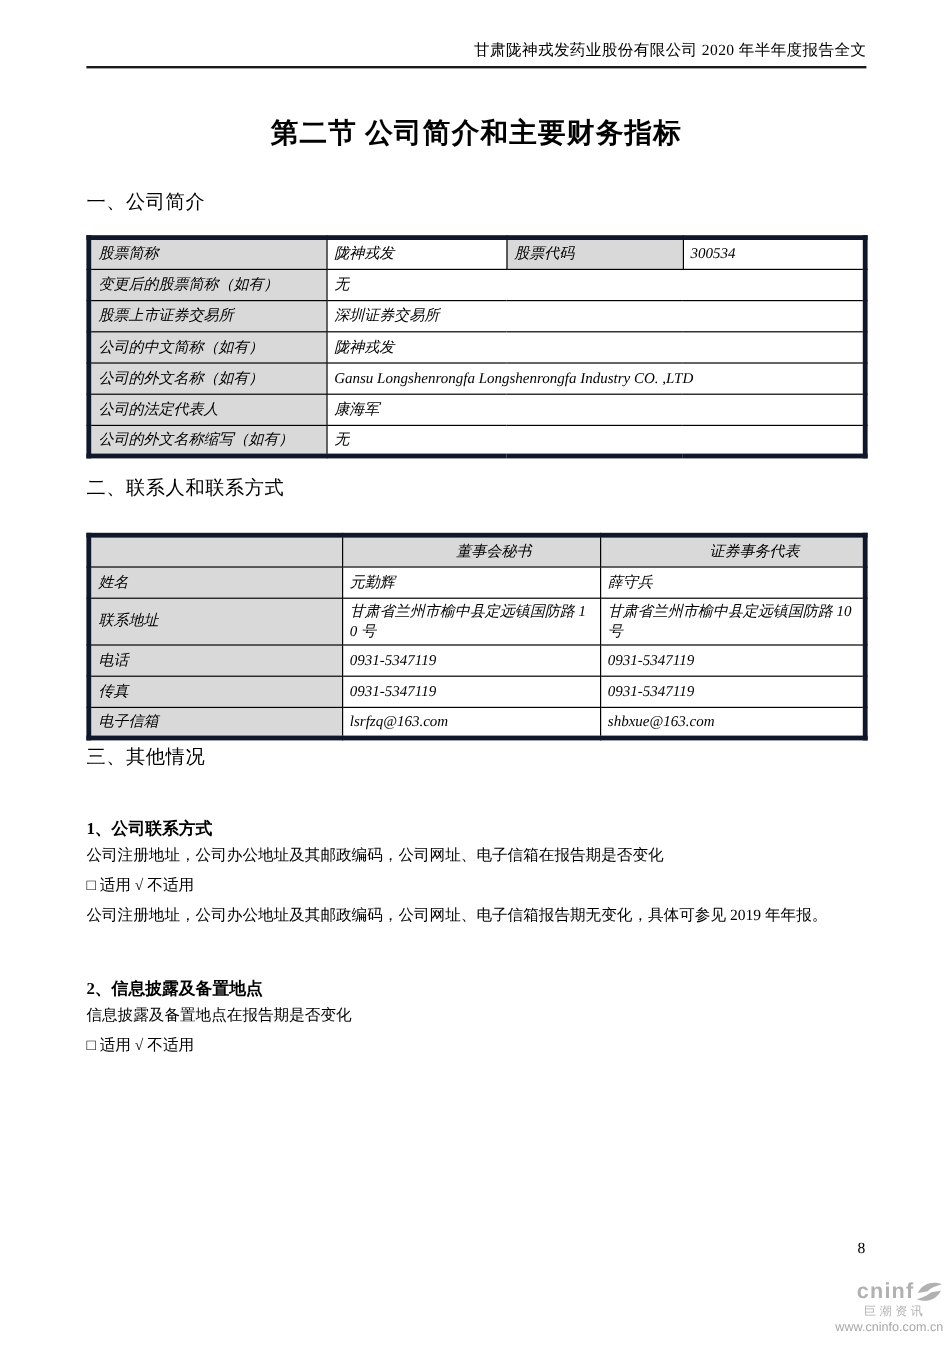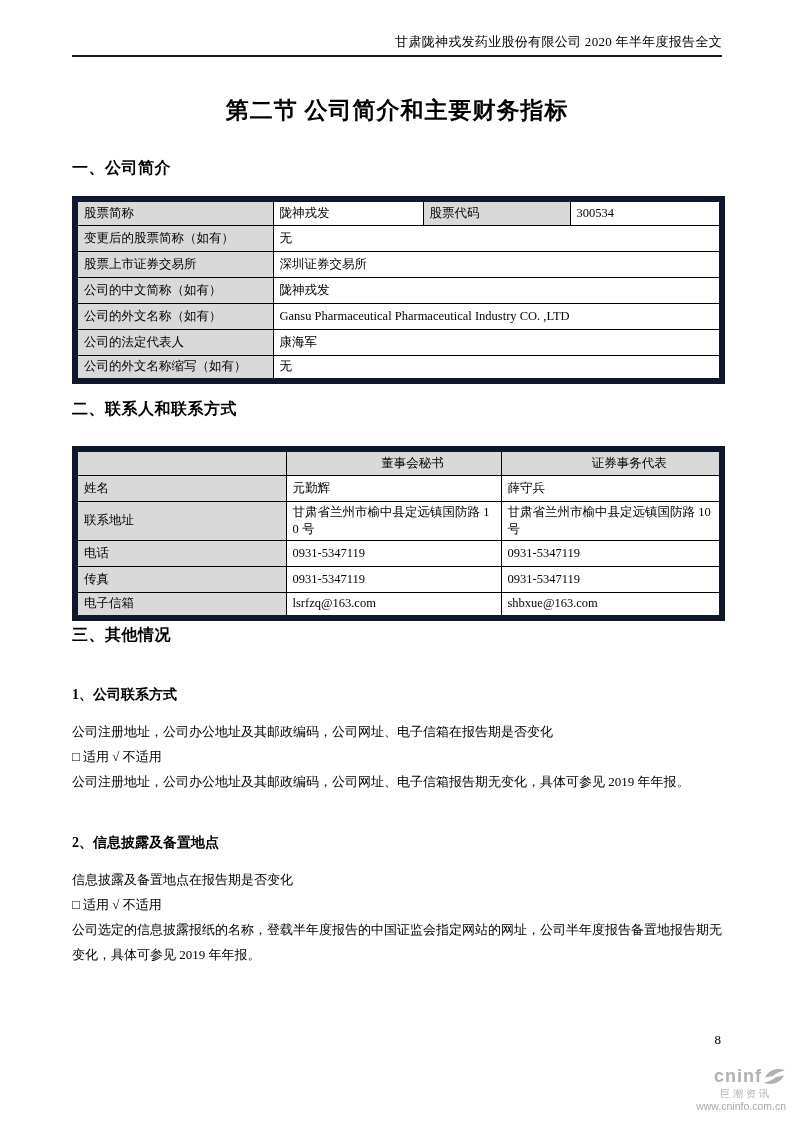--- a/index.html
+++ b/index.html
@@ -11,35 +11,35 @@
     color: #000000;
     overflow: hidden;
   }
   .content { position: absolute; left: 72px; top: 0; width: 650px; }
 
   .page-header { padding-top: 33px; text-align: right; font-size: 13px; letter-spacing: .3px; }
   .header-rule { border-bottom: 2px solid #1a1a1a; margin-top: 4px; }
 
   .doc-title { margin-top: 38px; text-align: center; font-size: 23px; font-weight: bold; letter-spacing: 1px; }
 
-  .sec-heading { font-size: 16px; font-weight: bold; letter-spacing: .5px; }
+  .sec-heading { font-size: 16px; font-weight: normal; letter-spacing: .5px; }
   .sec1-heading { margin-top: 32px; }
   .sec2-heading { margin-top: 15px; }
   .sec3-heading { margin-top: 4px; }
 
   table { border-collapse: collapse; width: 649px; table-layout: fixed; }
-  .tbl { margin-top: 17px; border: 6px solid #0f172a; }
+  .tbl { margin-top: 17px; border: 4px solid #0f172a; font-style: italic; }
   td { border: 1px solid #000; height: 26px; padding: 2px 6px; font-size: 12.5px; vertical-align: middle; word-break: break-all; }
   td.lbl { background: #d9d9d9; }
   td.hdr { background: #d9d9d9; text-align: center; padding-left: 44px; }
   .t2 { margin-top: 26px; }
 
   .subsec { }
   .sub-heading { font-size: 14px; font-weight: bold; margin-top: 40px; }
-  .para-group { margin-top: 15px; font-size: 13px; line-height: 25px; }
+  .para-group { font-size: 13px; line-height: 25px; }
   .para-group p { margin: 0; }
   .statement { text-align: justify; }
 
   .page-number { position: absolute; top: 1032px; right: 72px; font-size: 13px; }
 
   .cninfo-logo { position: absolute; right: 7px; bottom: 9px; color: #b1b1b1; text-align: right; line-height: 1.1; }
   .logo-top { display: flex; align-items: center; justify-content: flex-end; }
   .logo-brand { font-family: "Liberation Sans", "DejaVu Sans", sans-serif; font-weight: bold; font-size: 18px; letter-spacing: 1px; color: #b1b1b1; }
   .logo-swirl { margin-left: 1px; }
   .logo-cn { font-size: 10px; letter-spacing: 3px; margin-top: 1px; margin-right: 14px; }
@@ -78,21 +78,21 @@
     <tr>
       <td class="lbl">股票上市证券交易所</td>
       <td colspan="3">深圳证券交易所</td>
     </tr>
     <tr>
       <td class="lbl">公司的中文简称（如有）</td>
       <td colspan="3">陇神戎发</td>
     </tr>
     <tr>
       <td class="lbl">公司的外文名称（如有）</td>
-      <td colspan="3">Gansu Pharmaceutical Pharmaceutical Industry CO. ,LTD</td>
+      <td colspan="3">Gansu Longshenrongfa Longshenrongfa Industry CO. ,LTD</td>
     </tr>
     <tr>
       <td class="lbl">公司的法定代表人</td>
       <td colspan="3">康海军</td>
     </tr>
     <tr>
       <td class="lbl">公司的外文名称缩写（如有）</td>
       <td colspan="3">无</td>
     </tr>
   </tbody>
@@ -149,21 +149,20 @@
       <p>□ 适用 √ 不适用</p>
       <p class="statement">公司注册地址，公司办公地址及其邮政编码，公司网址、电子信箱报告期无变化，具体可参见 2019 年年报。</p>
     </div>
   </div>
 
   <div class="subsec">
     <h3 class="sub-heading">2、信息披露及备置地点</h3>
     <div class="para-group">
       <p>信息披露及备置地点在报告期是否变化</p>
       <p>□ 适用 √ 不适用</p>
-      <p class="statement">公司选定的信息披露报纸的名称，登载半年度报告的中国证监会指定网站的网址，公司半年度报告备置地报告期无变化，具体可参见 2019 年年报。</p>
     </div>
   </div>
 
 </div>
 
 <div class="page-number">8</div>
 
 <div class="cninfo-logo">
   <div class="logo-top">
     <span class="logo-brand">cninf</span>

